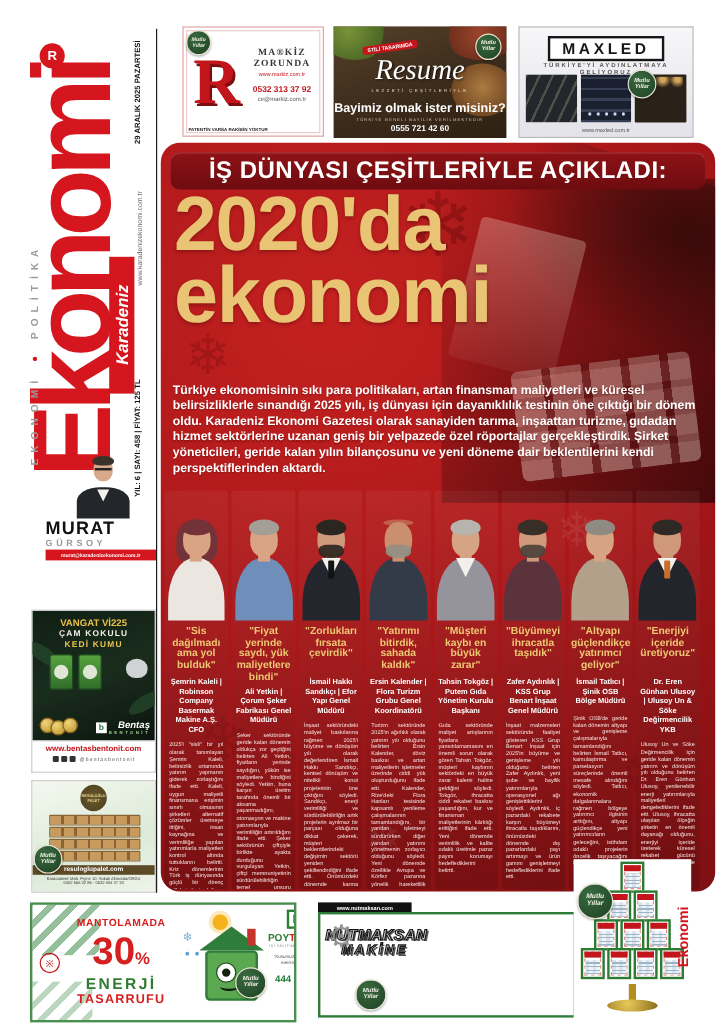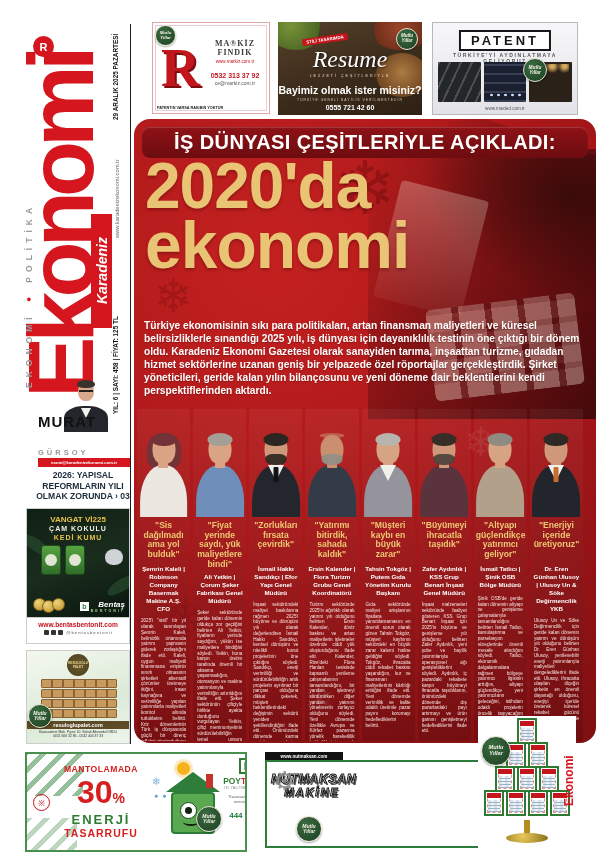--- a/index.html
+++ b/index.html
@@ -20,21 +20,21 @@
   .site-line { left:114px; top:158px; height:80px; font-size:5.8px; color:#666; }
   .issue-line { left:112px; top:296px; height:118px; font-size:6.4px; font-weight:800; color:#111; }
 
   
   .col-photo { left:58px; top:380px; width:56px; height:52px; }
   .col-photo .ph-head { position:absolute; top:2px; left:50%; transform:translateX(-50%); width:16px; height:19px; background:#d9a98b; border-radius:45%; }
   .col-photo .ph-head::before { content:""; position:absolute; top:-2px; left:-1px; right:-1px; height:8px; background:#3a332c; border-radius:50% 50% 40% 40%; }
   .col-photo .ph-glasses { position:absolute; top:10px; left:50%; transform:translateX(-50%); width:14px; height:3px; border-top:2px solid #222; }
   .col-photo .ph-suit { position:absolute; bottom:0; left:50%; transform:translateX(-50%); width:44px; height:26px; background:#23262b; border-radius:45% 45% 0 0; }
   .col-photo .ph-suit::before { content:""; position:absolute; top:2px; left:50%; transform:translateX(-50%); border-left:5px solid transparent; border-right:5px solid transparent; border-top:10px solid #f4f2ee; }
-  .col-name { left:38px; top:413px; width:92px; font-size:15px; font-weight:800; color:#111; letter-spacing:1px; }
+  .col-name { left:38px; top:432px; width:92px; font-size:15px; font-weight:800; color:#111; letter-spacing:1px; }
   .col-surname { left:38px; top:448px; width:92px; font-size:7.5px; letter-spacing:3px; color:#999; font-weight:700; }
   .col-mailbar { left:38px; top:458px; width:92px; height:9px; background:#d5161e; color:#fff; font-size:4.2px; font-weight:700; display:flex; align-items:center; justify-content:center; }
   .col-headline { left:34px; top:470px; width:98px; font-size:8.6px; font-weight:800; color:#1c2b3a; text-align:center; line-height:1.25; }
 
   
   .ad-vangat { left:26px; top:508px; width:104px; height:110px; background:linear-gradient(160deg,#101f15,#1a2d1d 50%,#0b150e); border:1px solid #ccc; overflow:hidden; }
   .ad-vangat .leaf { position:absolute; width:34px; height:12px; background:#24452a; border-radius:50% 50% 50% 50%/60% 60% 40% 40%; opacity:.8; }
   .vg-t1 { position:absolute; top:6px; width:100%; text-align:center; color:#e9c24a; font-size:8px; font-weight:800; }
   .vg-t2 { position:absolute; top:16px; width:100%; text-align:center; color:#f2efe6; font-size:7px; font-weight:800; letter-spacing:1px; }
   .vg-t3 { position:absolute; top:25px; width:100%; text-align:center; color:#e9c24a; font-size:7px; font-weight:800; letter-spacing:1px; }
@@ -190,21 +190,20 @@
   <div class="abs vtext issue-line">YIL: 6 | SAYI: 458 | FİYAT: 125 TL</div>
 
   <div class="abs col-photo">
     <div class="ph-head"></div>
     <div class="ph-glasses"></div>
     <div class="ph-suit"></div>
   </div>
   <div class="abs col-name">MURAT</div>
   <div class="abs col-surname">GÜRSOY</div>
   <div class="abs col-mailbar">murat@karadenizekonomi.com.tr</div>
-  <div class="abs col-headline">2026: YAPISAL REFORMLARIN YILI OLMAK ZORUNDA › 03</div>
 
   <div class="abs ad-vangat">
     <div class="leaf" style="left:-8px;top:30px;transform:rotate(35deg);"></div>
     <div class="leaf" style="right:-10px;top:70px;transform:rotate(-30deg);"></div>
     <div class="vg-t1">VANGAT Vİ225</div>
     <div class="vg-t2">ÇAM KOKULU</div>
     <div class="vg-t3">KEDİ KUMU</div>
     <div class="vg-pack" style="left:14px;"></div>
     <div class="vg-pack" style="left:38px;"></div>
     <div class="vg-cat"></div>
@@ -228,21 +227,21 @@
       <div class="pl-row"></div>
     </div>
     <div class="pl-bar">resuloglupalet.com</div>
     <div class="pl-addr"><span>Karacaömer Mah. Pıynır 10. Sokak Altınordu/ORDU</span><br><span>0452 666 32 86 - 0532 404 37 33</span></div>
   </div>
   <div class="abs byb" style="left:28px;top:704px;width:24px;height:24px;font-size:5px;z-index:5;">Mutlu Yıllar</div>
 
   <div class="abs ad-markiz">
     <div class="mk-r">R</div>
     <div class="mk-right">
-      <div class="mk-brand">MA®KİZ FINDIK</div>
+      <div class="mk-brand">MA®KİZ ZORUNDA</div>
       <div class="mk-site">www.markiz.com.tr</div>
       <div class="mk-phone">0532 313 37 92</div>
       <div class="mk-mail">ce@markiz.com.tr</div>
     </div>
     <div class="mk-slogan">PATENTİN VARSA RAKİBİN YOKTUR</div>
   </div>
   <div class="abs byb" style="left:155px;top:25px;width:21px;height:21px;font-size:4.4px;z-index:5;">Mutlu Yıllar</div>
 
   <div class="abs ad-resume">
     <div class="rs-food1"></div>
@@ -251,21 +250,21 @@
     <div class="rs-ribbon">STİLİ TASARIMDA</div>
     <div class="rs-brand">Resume</div>
     <div class="rs-sub">LEZZETİ ÇEŞİTLERİYLE</div>
     <div class="rs-q">Bayimiz olmak ister misiniz?</div>
     <div class="rs-note">TÜRKİYE GENELİ BAYİLİK VERİLMEKTEDİR</div>
     <div class="rs-phone">0555 721 42 60</div>
   </div>
   <div class="abs byb" style="left:396px;top:28px;width:22px;height:22px;font-size:4.6px;z-index:5;">Mutlu Yıllar</div>
 
   <div class="abs ad-maxled">
-    <div class="mx-brand">PATENT</div>
+    <div class="mx-brand">MAXLED</div>
     <div class="mx-slogan">TÜRKİYE'Yİ AYDINLATMAYA GELİYORUZ</div>
     <div class="mx-row">
       <div class="mx-ph mx1"></div>
       <div class="mx-ph mx2"></div>
       <div class="mx-ph mx3"></div>
     </div>
     <div class="mx-site">www.maxled.com.tr</div>
   </div>
   <div class="abs byb" style="left:523px;top:58px;width:24px;height:24px;font-size:4.8px;z-index:5;">Mutlu Yıllar</div>
 

